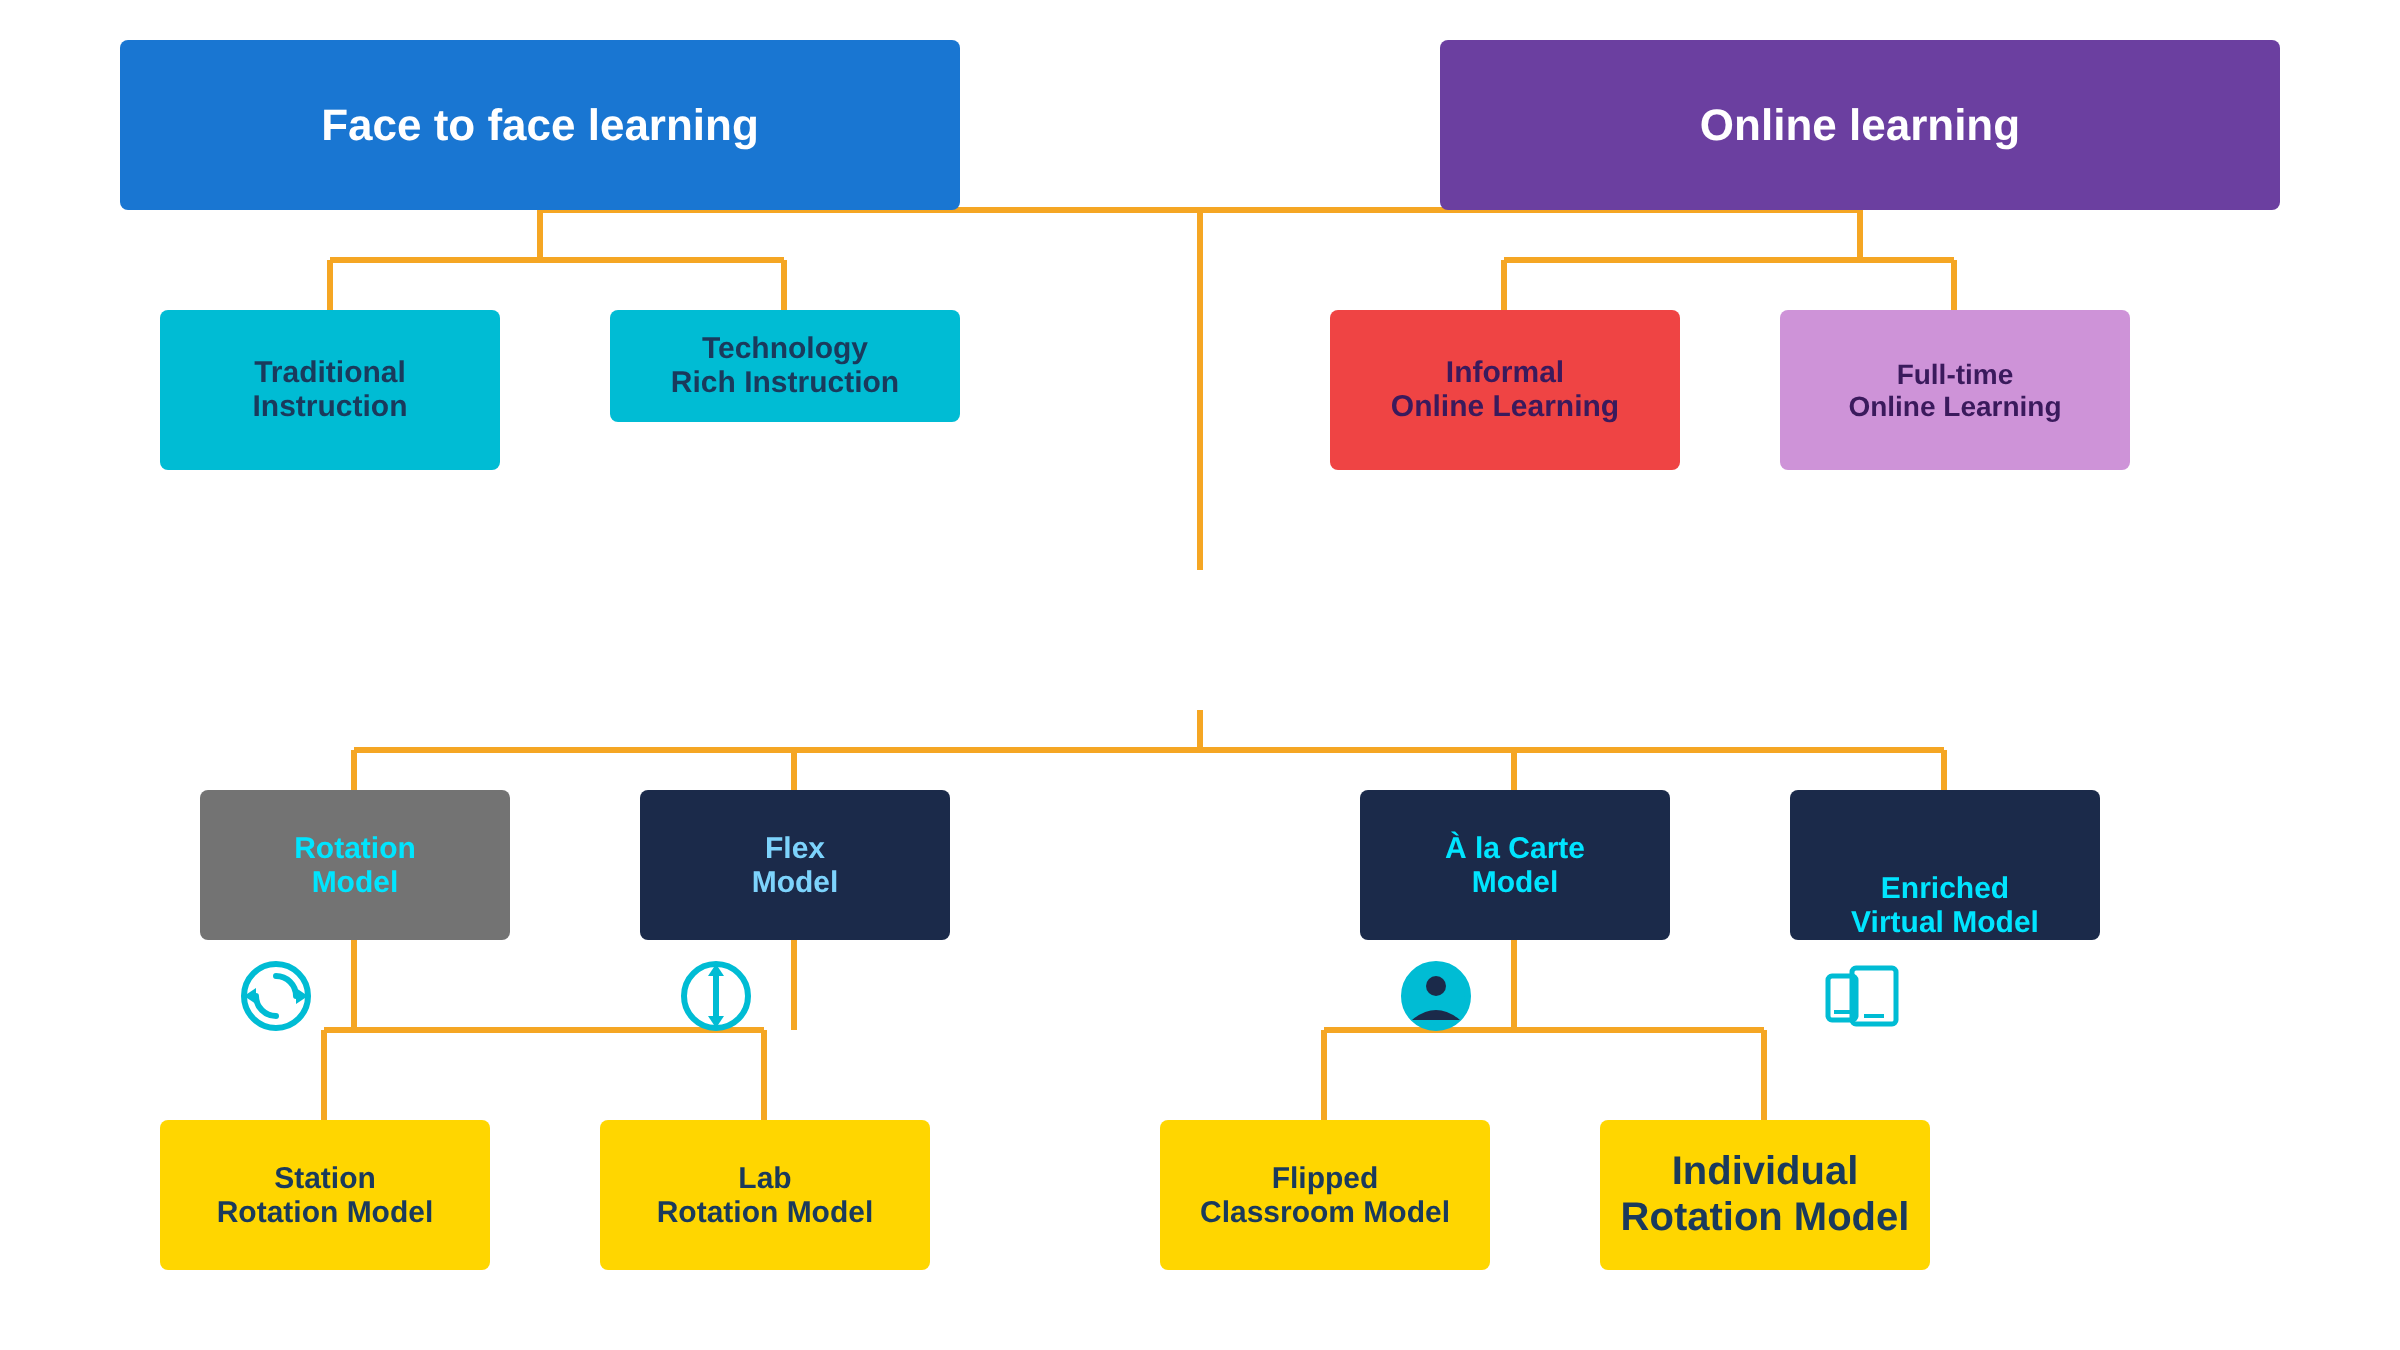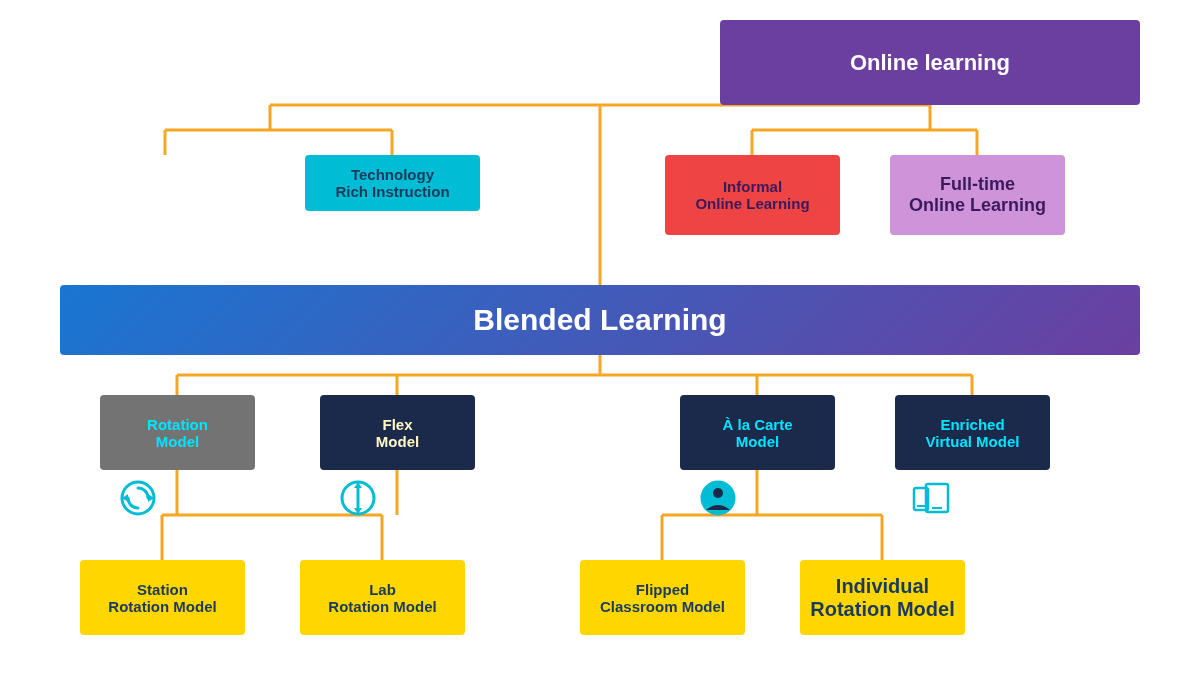--- a/index.html
+++ b/index.html
@@ -97,21 +97,21 @@
       height: 80px;
       left: 665px;
       top: 155px;
       border-radius: 4px;
     }
 
     
     .node-fulltime {
       background: #CE93D8;
       color: #3a1a5c;
-      font-size: 18px;
+      font-size: 14px;
       width: 175px;
       height: 80px;
       left: 890px;
       top: 155px;
       border-radius: 4px;
     }
 
     
     .node-blended {
       background: linear-gradient(135deg, #1976D2 0%, #6B3FA0 100%);
@@ -132,21 +132,21 @@
       width: 155px;
       height: 75px;
       left: 100px;
       top: 395px;
       border-radius: 4px;
     }
 
     
     .node-flex {
       background: #1B2A4A;
-      color: #fef9c3;
+      color: #7dd3fc;
       font-size: 15px;
       width: 155px;
       height: 75px;
       left: 320px;
       top: 395px;
       border-radius: 4px;
     }
 
     
     .node-alacarte {
@@ -163,20 +163,21 @@
     
     .node-enriched {
       background: #1B2A4A;
       color: #00E5FF;
       font-size: 15px;
       width: 155px;
       height: 75px;
       left: 895px;
       top: 395px;
       border-radius: 4px;
+      align-items: flex-end;
     }
 
     
     .node-icon {
       position: absolute;
       z-index: 1;
       font-size: 28px;
       color: #00BCD4;
     }
 
@@ -272,41 +273,44 @@
     <line class="conn" x1="382" y1="515" x2="382" y2="560"></line>
 
     <line class="conn" x1="397" y1="470" x2="397" y2="515"></line>
 
     <line class="conn" x1="757" y1="470" x2="757" y2="515"></line>
     <line class="conn" x1="662" y1="515" x2="882" y2="515"></line>
     <line class="conn" x1="662" y1="515" x2="662" y2="560"></line>
     <line class="conn" x1="882" y1="515" x2="882" y2="560"></line>
   </svg>
 
+  <div class="node node-facetoface">
+    <span>Face to face learning</span>
+  </div>
 
   <div class="node node-online">
     <span>Online learning</span>
   </div>
 
+  <div class="node node-traditional">
+    <span>Traditional<br>Instruction</span>
+  </div>
 
   <div class="node node-techrich">
     <span>Technology<br>Rich Instruction</span>
   </div>
 
   <div class="node node-informal">
     <span>Informal<br>Online Learning</span>
   </div>
 
   <div class="node node-fulltime">
     <span>Full-time<br>Online Learning</span>
   </div>
 
-  <div class="node node-blended">
-    <span>Blended Learning</span>
-  </div>
 
   <div class="node node-rotation">
     <span>Rotation<br>Model</span>
   </div>
 
   <div class="node node-flex">
     <span>Flex<br>Model</span>
   </div>
 
   <div class="node node-alacarte">

